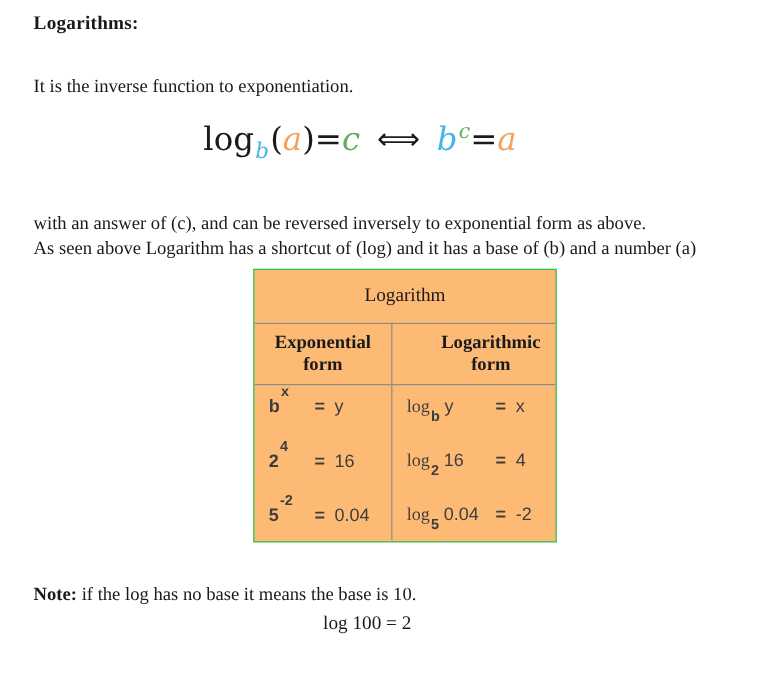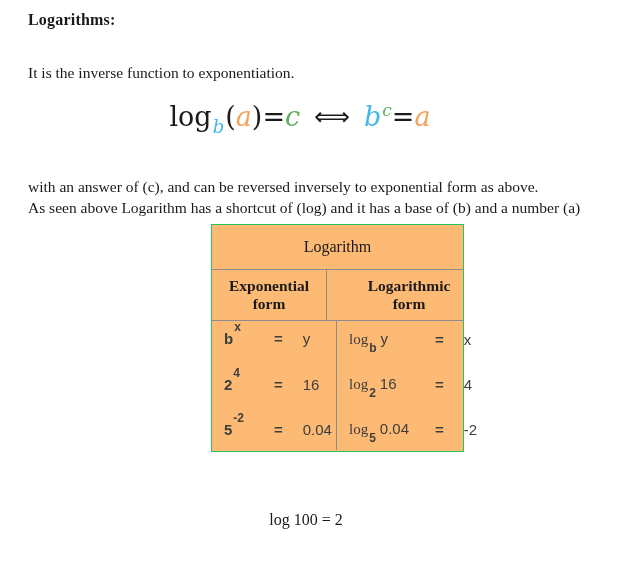--- a/index.html
+++ b/index.html
@@ -59,21 +59,21 @@
   }
   .t-subcell.left { flex:0 0 115px; border-right:1px solid #8c8c8c; }
   .t-subcell.right { flex:1;text-align:center; }
   .t-body { display:flex; height:129px; font-family:"Liberation Sans", sans-serif; color:#3d3d3d; }
   .t-bodycell {
     display:flex; flex-direction:column; justify-content:space-between;
     padding:9px 4px 12px 12px; font-size:15px;
   }
   .t-bodycell.left { flex:0 0 115px; border-right:1px solid #8c8c8c; }
   .t-bodycell.right { flex:1; }
-  .m-line { display:flex; align-items:center; white-space:nowrap;gap:12px; }
+  .m-line { display:flex; align-items:flex-start; white-space:nowrap; }
   .m-lhs { width:38px; font-weight:bold; }
   .m-lhs2 { min-width:74px; font-weight:normal; }
   .m-fn { font-family:"Liberation Serif", serif; }
   .m-arg { margin-left:4px; }
   .m-eq { font-weight:bold; }
   .m-val { margin-left:8px; }
   sup.m-sup {
     font-size:12px; font-weight:bold; position:relative; top:-7px;
     margin-left:1px; line-height:0;
   }
@@ -164,16 +164,19 @@
         </div>
         <div class="m-line">
           <span class="m-lhs2"><span class="m-fn">log</span><sub class="m-sub">5</sub><span class="m-arg">0.04</span></span>
           <span class="m-eq">=</span>
           <span class="m-val">-2</span>
         </div>
       </div>
     </div>
   </div>
 
+  <div class="note-line">
+    <span class="note-label">Note:</span><span> if the log has no base it means the base is 10.</span>
+  </div>
 
   <div class="bottom-formula">log 100 = 2</div>
 
 </div>
 
 </body></html>

